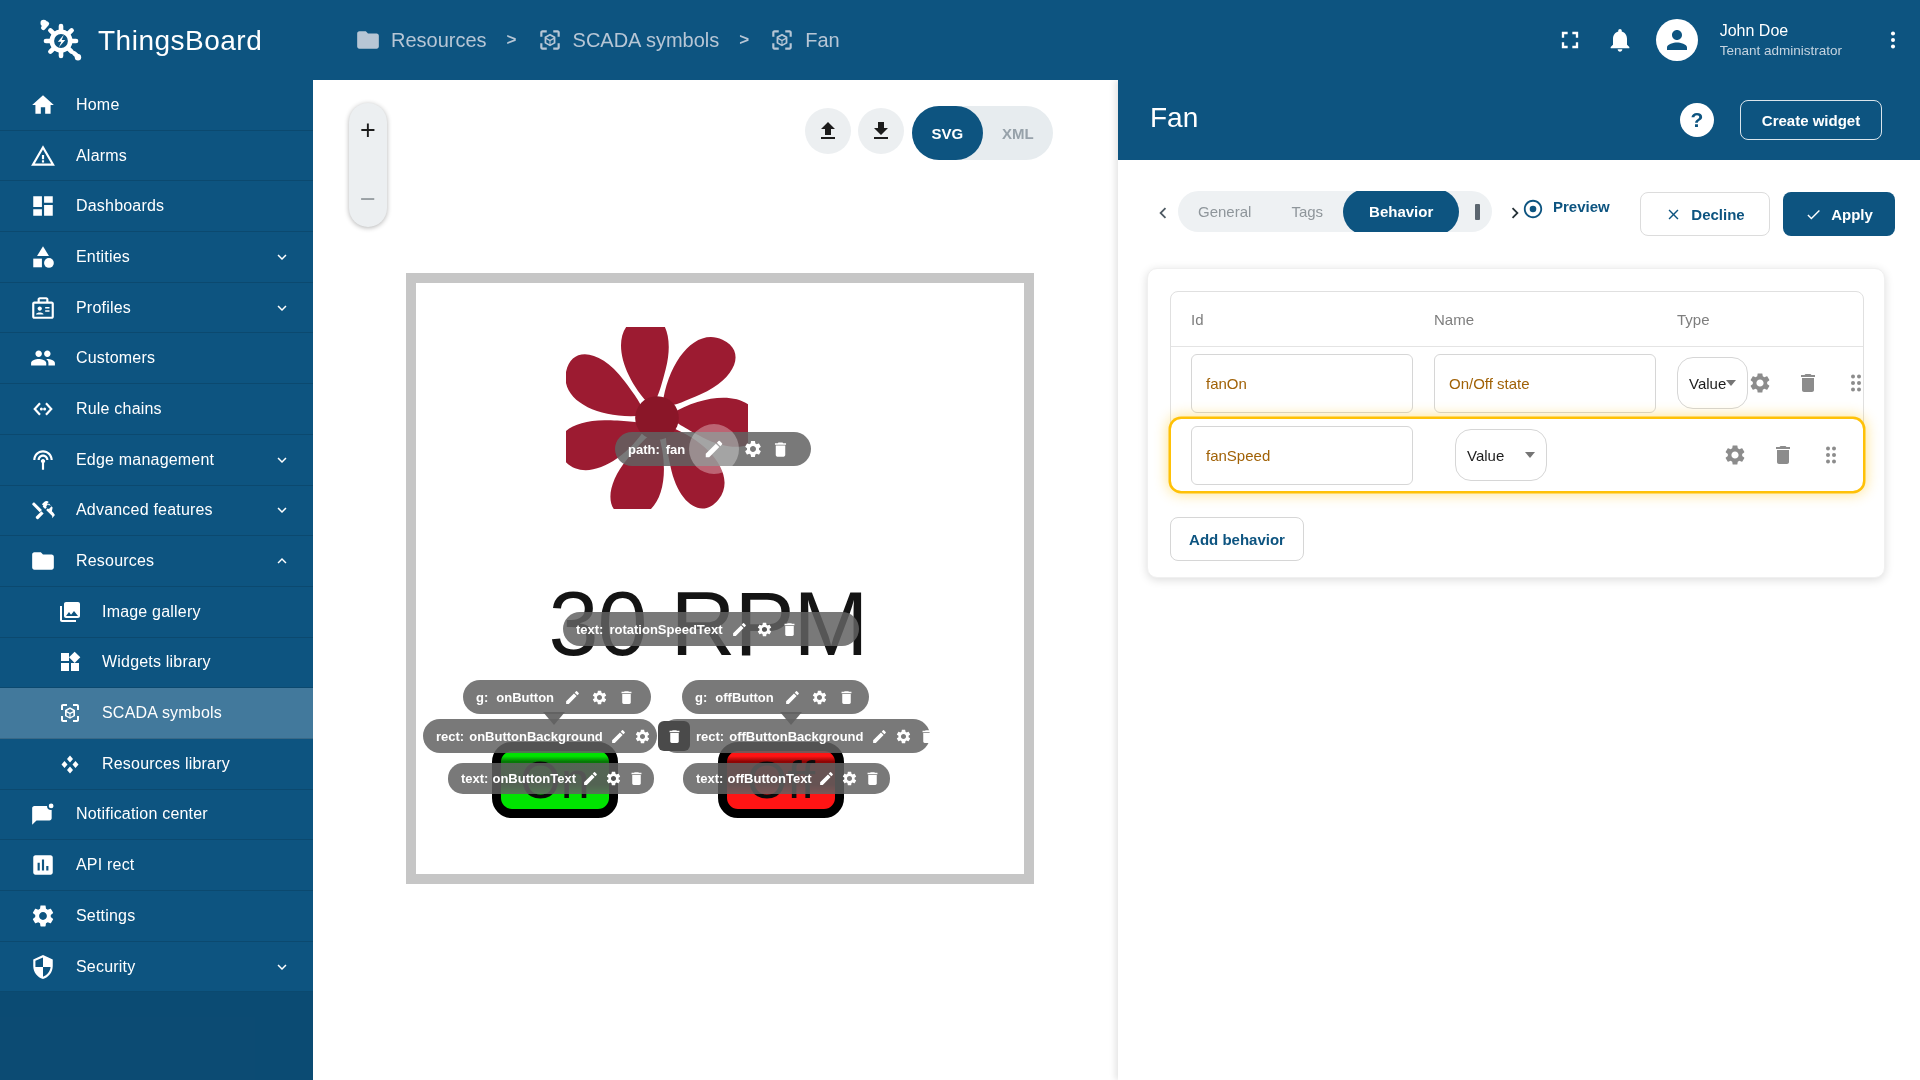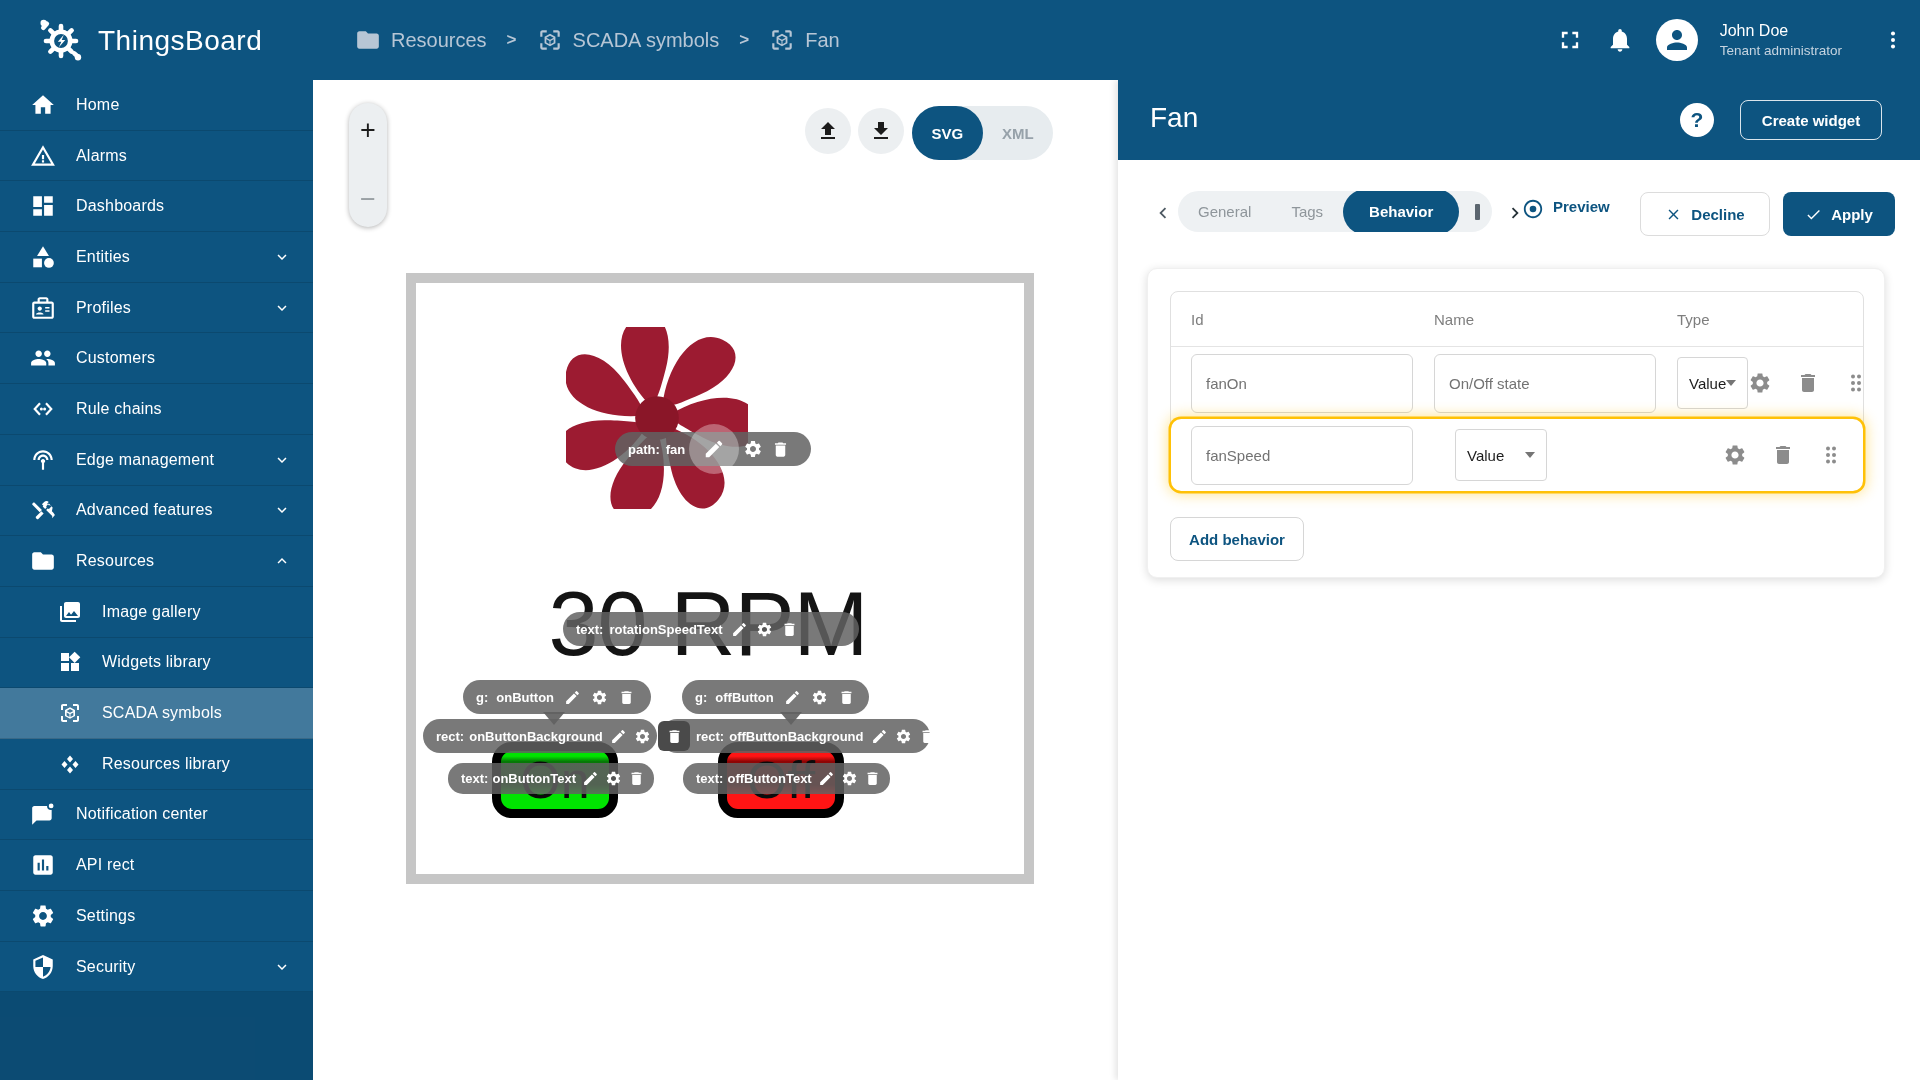--- a/index.html
+++ b/index.html
@@ -118,23 +118,23 @@
 
   .card { position:absolute; left:29px; top:188px; width:738px; height:310px; background:#fff;
     border-radius:10px; border:1px solid #F0F0F0; box-shadow:0 2px 10px rgba(0,0,0,0.14); padding:22px; }
   .btable { width:694px; border:1px solid #E0E0E0; border-radius:8px; overflow:visible; }
   .thead { display:flex; align-items:center; height:55px; padding:0 20px; border-bottom:1px solid #E4E4E4;
     color:#7E7E7E; font-size:15px; }
   .th-id { width:243px; } .th-name { width:243px; } .th-type { flex:1; }
   .trow { display:flex; align-items:center; height:72px; padding:0 20px; position:relative; }
   .trow.highlighted { box-shadow:0 0 0 2.5px #FFC107, 0 0 14px 3px rgba(255,193,7,0.45); border-radius:10px; }
   .cell-input { width:222px; height:59px; border:1px solid #D6D6D6; border-radius:6px; padding:0 14px;
-    font-size:15px; color:#737373; font-family:"Liberation Sans",sans-serif; background:#fff; }
+    font-size:15px; color:#a16207; font-family:"Liberation Sans",sans-serif; background:#fff; }
   .cell-gap { width:21px; flex:0 0 auto; }
-  .cell-select { width:92px; height:52px; border:1px solid #D6D6D6; border-radius:4px; display:flex;
+  .cell-select { width:92px; height:52px; border:1px solid #D6D6D6; border-radius:16px; display:flex;
     align-items:center; justify-content:space-between; padding:0 11px; font-size:15px; color:#1d1d1d; cursor:pointer; }
   .caret { width:0; height:0; border-left:5px solid transparent; border-right:5px solid transparent; border-top:6px solid #757575; }
   .row-icons { margin-left:auto; display:flex; align-items:center; gap:24px; }
   .row-icons .ric { width:24px; height:24px; color:#8C8C8C; cursor:pointer; }
   .add-behavior { margin-top:25px; width:134px; height:44px; border-radius:8px; border:1px solid #D6D6D6;
     background:#fff; color:#0D5480; font-size:15px; font-weight:700; cursor:pointer; font-family:"Liberation Sans",sans-serif; }
 </style>
 </head>
 <body>
 

